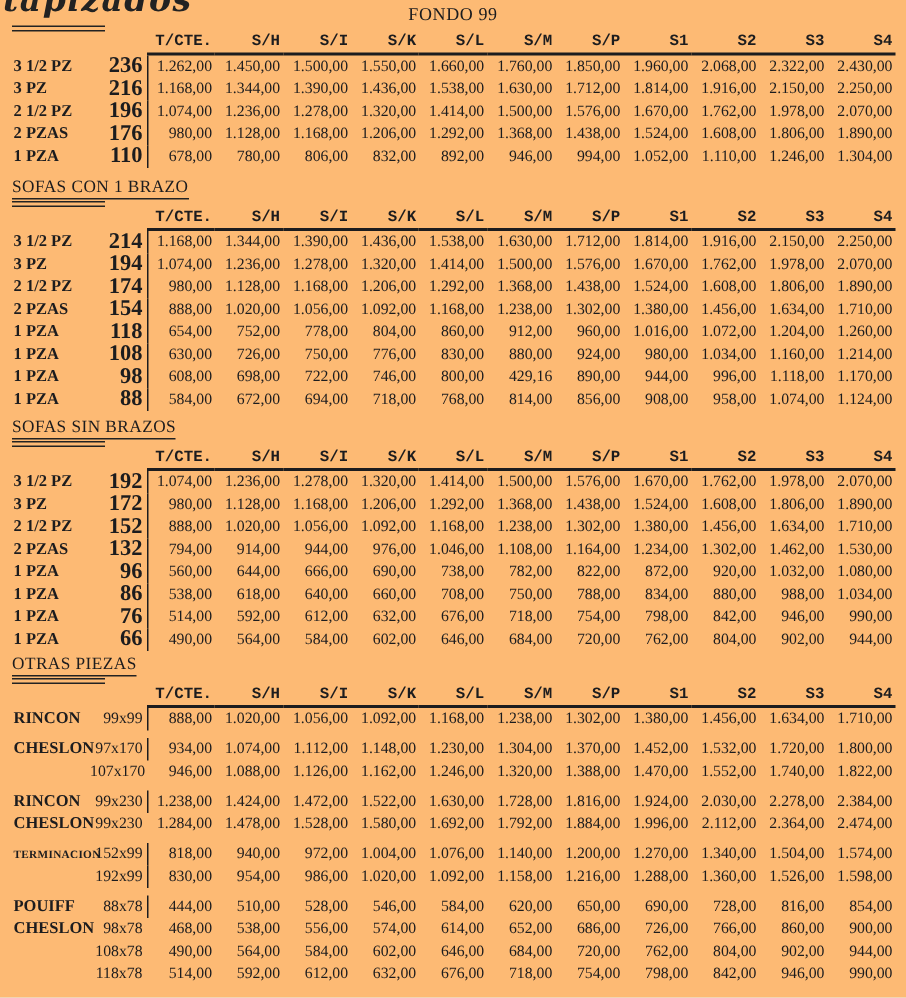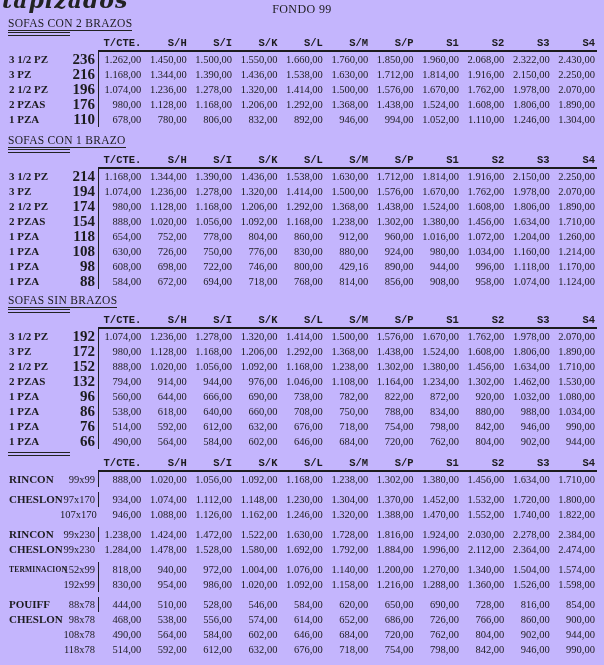--- a/index.html
+++ b/index.html
@@ -1,17 +1,17 @@
 <!DOCTYPE html>
 <html><head>
 <meta charset="utf-8">
 <style>
   html,body{margin:0;padding:0;background:#e8e8e8;}
   .page{
-    position:relative;width:604px;height:665px;margin:0;background:#c4b5fd;
+    position:relative;width:604px;height:665px;margin:0;background:#fdba74;
     overflow:hidden;color:#1c1c1e;
     font-family:"Liberation Serif","DejaVu Serif",serif;
   }
   .inner{padding:0 7px 0 8px;}
   .logo{
     position:absolute;top:-13px;left:2px;font-family:"DejaVu Serif",serif;
     font-style:italic;font-weight:bold;font-size:22px;letter-spacing:1px;color:#222;
   }
   .doc-title{
     text-align:center;font-size:12px;padding-top:2px;height:13px;letter-spacing:0.4px;
@@ -43,21 +43,20 @@
   .c.num.vdiv{border-left:1px solid #1c1c1e;}
 </style>
 </head>
 <body>
 
 <div class="page">
   <div class="logo">tapizados</div>
   <div class="doc-title">FONDO 99</div>
   <div class="inner">
       <div class="section s0">
-        <div class="sec-title"><div class="t">SOFAS CON 2 BRAZOS</div></div>
         <div class="double-rule"></div>
         <div class="tbl">
           <div class="trow head">
             <div class="c spacer"></div>
             <div class="c spacer"></div>
             <div class="c num colhead">T/CTE.</div>
             <div class="c num colhead">S/H</div>
             <div class="c num colhead">S/I</div>
             <div class="c num colhead">S/K</div>
             <div class="c num colhead">S/L</div>
@@ -421,20 +420,21 @@
             <div class="c num">684,00</div>
             <div class="c num">720,00</div>
             <div class="c num">762,00</div>
             <div class="c num">804,00</div>
             <div class="c num">902,00</div>
             <div class="c num">944,00</div>
           </div>
         </div>
       </div>
       <div class="section s3">
+        <div class="sec-title"><div class="t">OTRAS PIEZAS</div></div>
         <div class="double-rule"></div>
         <div class="tbl">
           <div class="trow head">
             <div class="c spacer"></div>
             <div class="c spacer"></div>
             <div class="c num colhead">T/CTE.</div>
             <div class="c num colhead">S/H</div>
             <div class="c num colhead">S/I</div>
             <div class="c num colhead">S/K</div>
             <div class="c num colhead">S/L</div>

